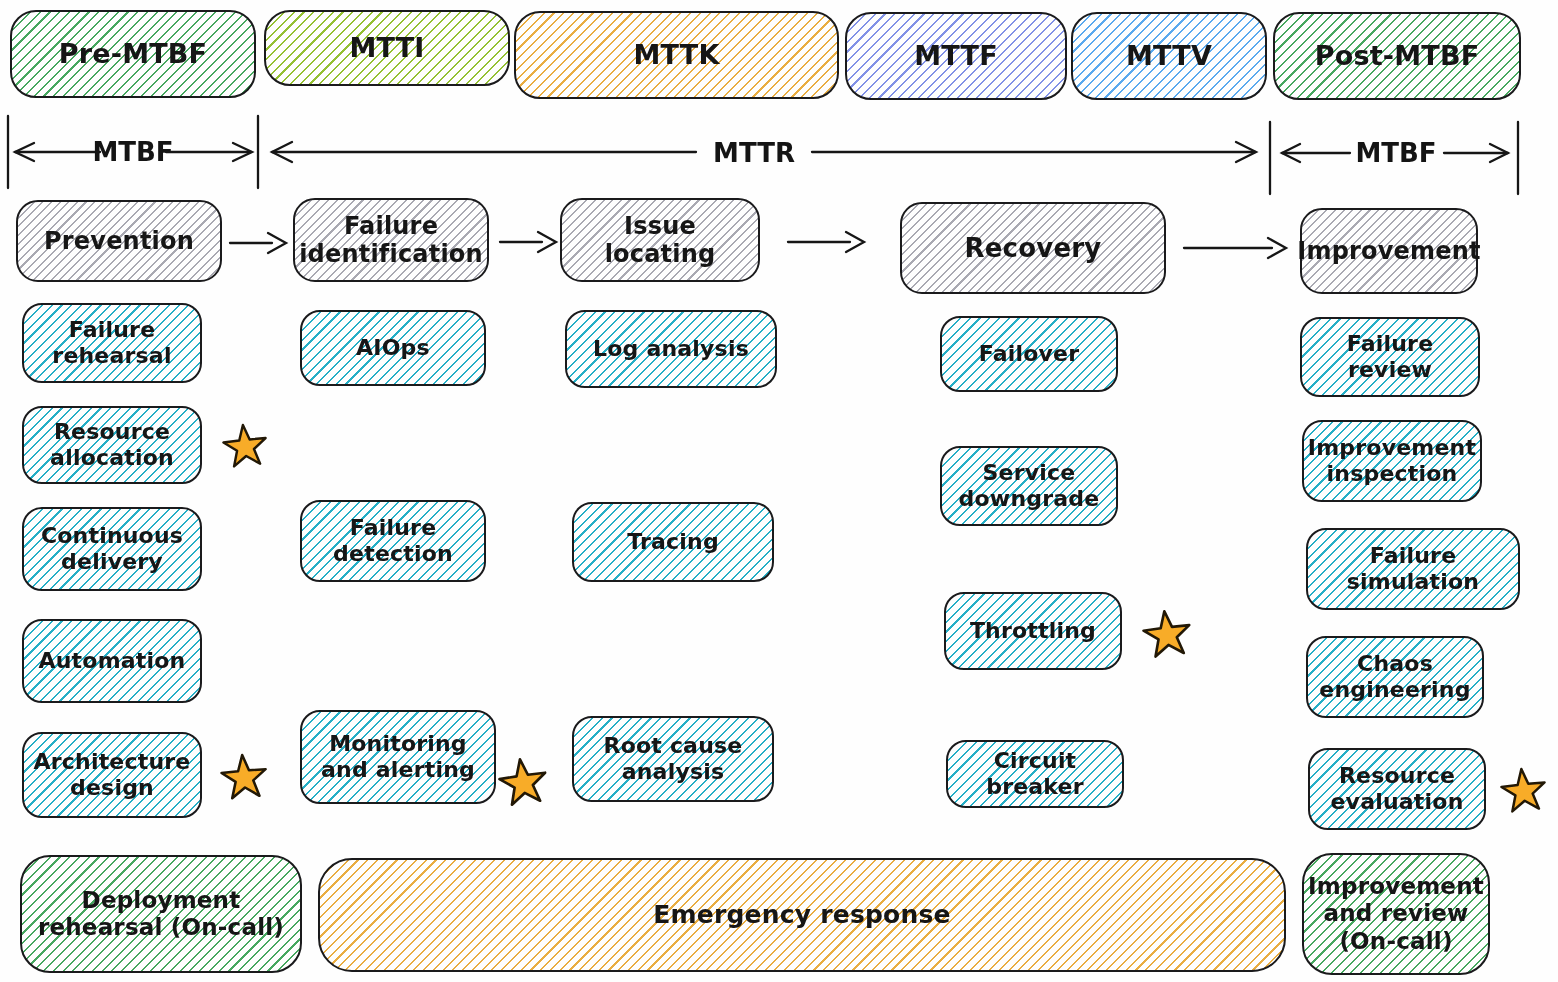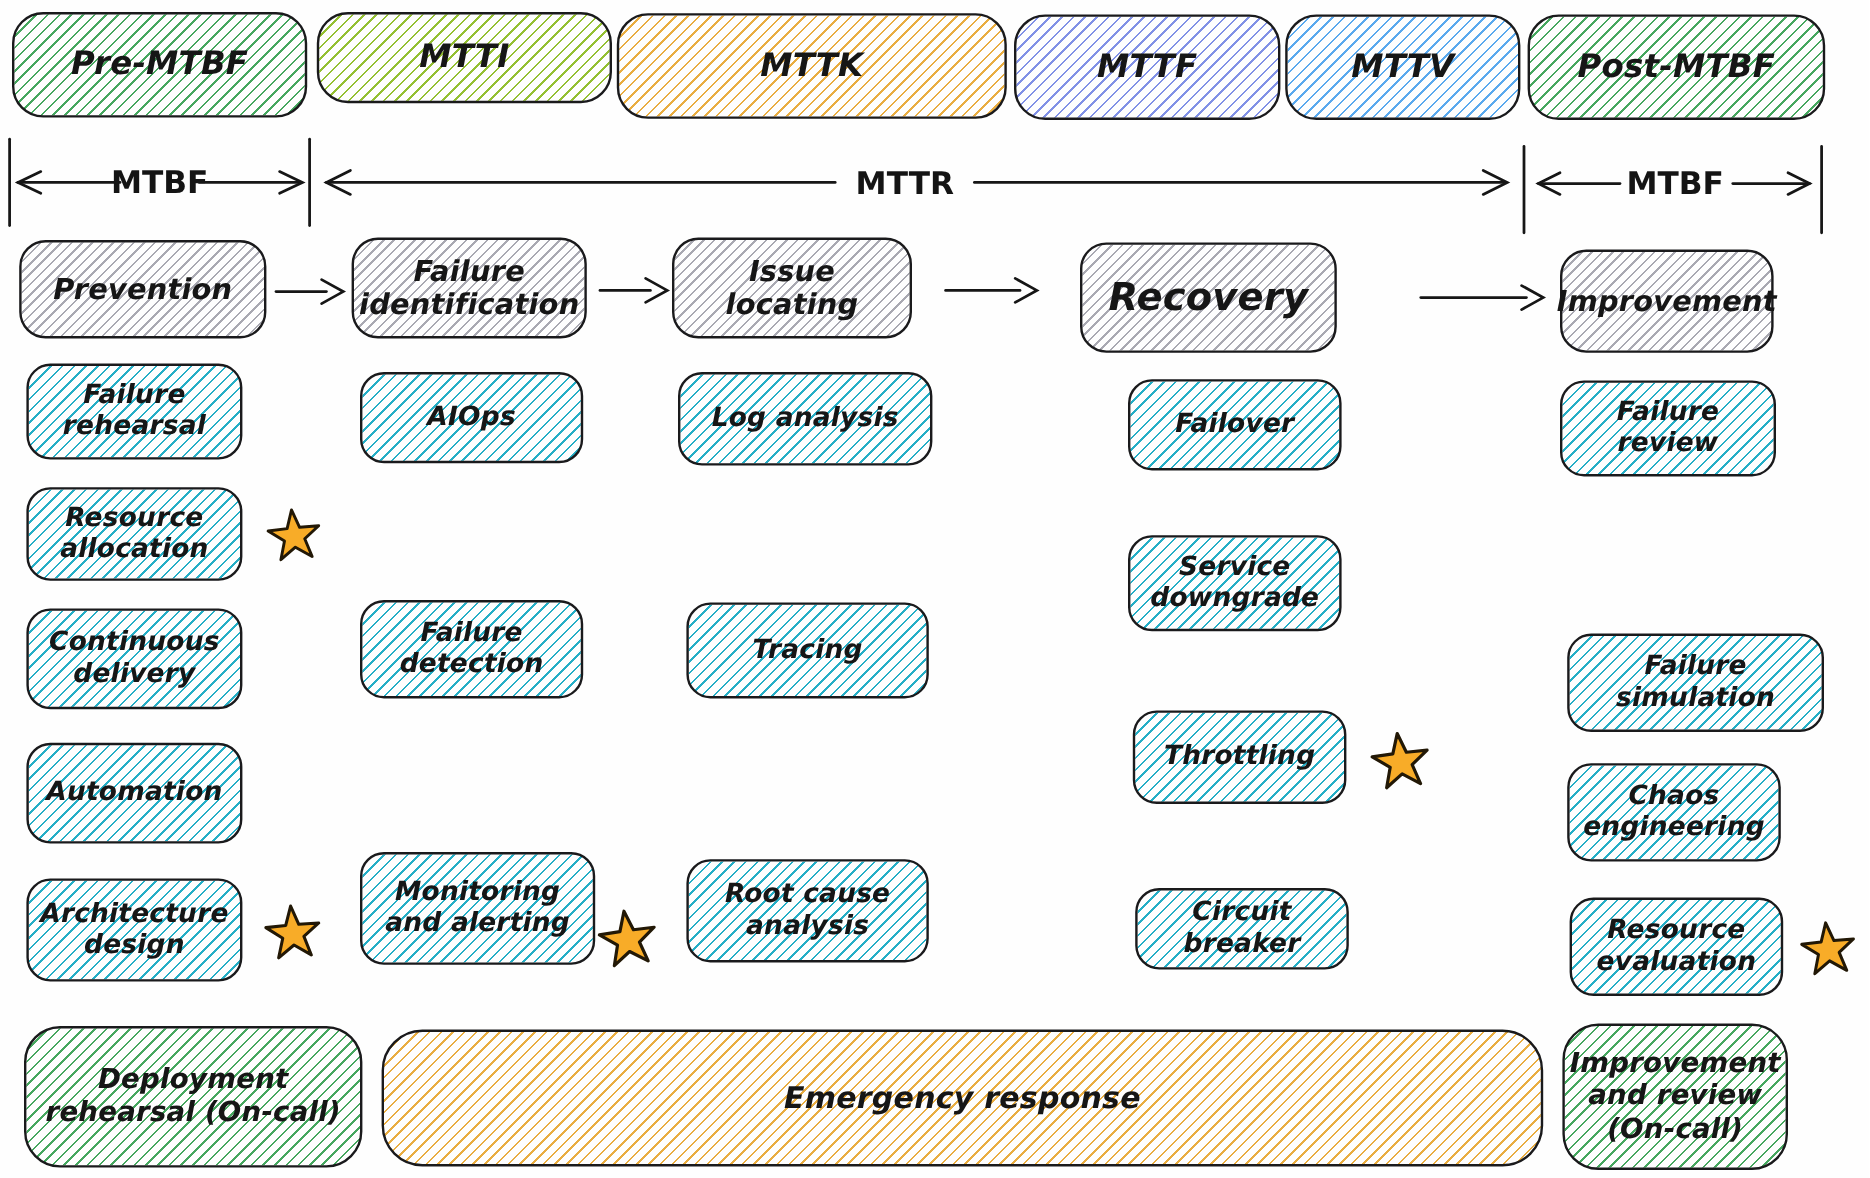--- a/index.html
+++ b/index.html
@@ -6,21 +6,20 @@
   html,body{margin:0;padding:0;background:#ffffff}
   body{font-family:"DejaVu Sans","Liberation Sans",sans-serif;color:#161616}
   .canvas{position:relative;width:1558px;height:982px;background:#fefefe;overflow:hidden}
 
   .box{
     position:absolute;
     border:2.4px solid #1a1a1c;
     display:flex;align-items:center;justify-content:center;
     text-align:center;font-weight:700;line-height:1.18;
     letter-spacing:.2px;
-    font-style:italic;
   }
   .hatch{background-image:repeating-linear-gradient(135deg,transparent 0 5.4px,var(--hc) 5.4px 6.9px)}
 
   .block{border-radius:26px;font-size:27px}
   .phase{border-radius:22px;font-size:24px;--hc:var(--gray);padding:4px 8px;background-image:repeating-linear-gradient(135deg,transparent 0 4.6px,var(--gray) 4.6px 6.1px)}
   .card{border-radius:20px;font-size:22px;--hc:var(--teal);padding:4px 8px}
   .oncall{--hc:var(--green);border-radius:30px;font-size:23px;padding:6px 10px}
   .banner{--hc:var(--yellow);border-radius:34px;font-size:25px}
 
   .g{--hc:var(--green)} .l{--hc:var(--lime)} .y{--hc:var(--yellow)}
@@ -78,21 +77,21 @@
   <div class="box phase" style="left:293px;top:198px;width:196px;height:84px">Failure identification</div>
   <svg class="arrow" style="left:498px;top:227px" width="62" height="30" viewBox="0 0 62 30">
     <path class="stroke" d="M2 15 H44"></path>
       <path class="stroke" d="M40 5 L58 15 L40 25"></path>
   </svg>
   <div class="box phase" style="left:560px;top:198px;width:200px;height:84px">Issue locating</div>
   <svg class="arrow" style="left:786px;top:227px" width="82" height="30" viewBox="0 0 82 30">
     <path class="stroke" d="M2 15 H64"></path>
       <path class="stroke" d="M60 5 L78 15 L60 25"></path>
   </svg>
-  <div class="box phase" style="left:900px;top:202px;width:214px;height:92px;font-size:32px">Recovery</div>
+  <div class="box phase" style="left:900px;top:202px;width:266px;height:92px;font-size:26px">Recovery</div>
   <svg class="arrow" style="left:1182px;top:233px" width="108" height="30" viewBox="0 0 108 30">
     <path class="stroke" d="M2 15 H90"></path>
       <path class="stroke" d="M86 5 L104 15 L86 25"></path>
   </svg>
   <div class="box phase" style="left:1300px;top:208px;width:178px;height:86px">Improvement</div>
 
   <div class="box hatch card" style="left:22px;top:303px;width:180px;height:80px">Failure rehearsal</div>
   <div class="box hatch card" style="left:22px;top:406px;width:180px;height:78px">Resource allocation</div>
   <div class="box hatch card" style="left:22px;top:507px;width:180px;height:84px">Continuous delivery</div>
   <div class="box hatch card" style="left:22px;top:619px;width:180px;height:84px">Automation</div>
@@ -106,20 +105,21 @@
   <div class="box hatch card" style="left:565px;top:310px;width:212px;height:78px">Log analysis</div>
   <div class="box hatch card" style="left:572px;top:502px;width:202px;height:80px">Tracing</div>
   <div class="box hatch card" style="left:572px;top:716px;width:202px;height:86px">Root cause analysis</div>
 
   <div class="box hatch card" style="left:940px;top:316px;width:178px;height:76px">Failover</div>
   <div class="box hatch card" style="left:940px;top:446px;width:178px;height:80px">Service downgrade</div>
   <div class="box hatch card" style="left:944px;top:592px;width:178px;height:78px">Throttling</div>
   <div class="box hatch card" style="left:946px;top:740px;width:178px;height:68px">Circuit breaker</div>
 
   <div class="box hatch card" style="left:1300px;top:317px;width:180px;height:80px">Failure review</div>
+  <div class="box hatch card" style="left:1302px;top:420px;width:180px;height:82px">Improvement inspection</div>
   <div class="box hatch card" style="left:1306px;top:528px;width:214px;height:82px">Failure simulation</div>
   <div class="box hatch card" style="left:1306px;top:636px;width:178px;height:82px">Chaos engineering</div>
   <div class="box hatch card" style="left:1308px;top:748px;width:178px;height:82px">Resource evaluation</div>
   <div class="box hatch oncall" style="left:1302px;top:853px;width:188px;height:122px">Improvement and review (On-call)</div>
 
   <div class="box hatch banner" style="left:318px;top:858px;width:968px;height:114px">Emergency response</div>
 
   <svg class="star" style="left:222px;top:422px;transform:rotate(-6deg)" width="46" height="46" viewBox="0 0 32 32">
     <polygon points="16,2 19.64,12.48 30.74,12.71 21.9,19.42 25.11,30.04 16,23.7 6.89,30.04 10.1,19.42 1.26,12.71 12.36,12.48"></polygon>
   </svg>

